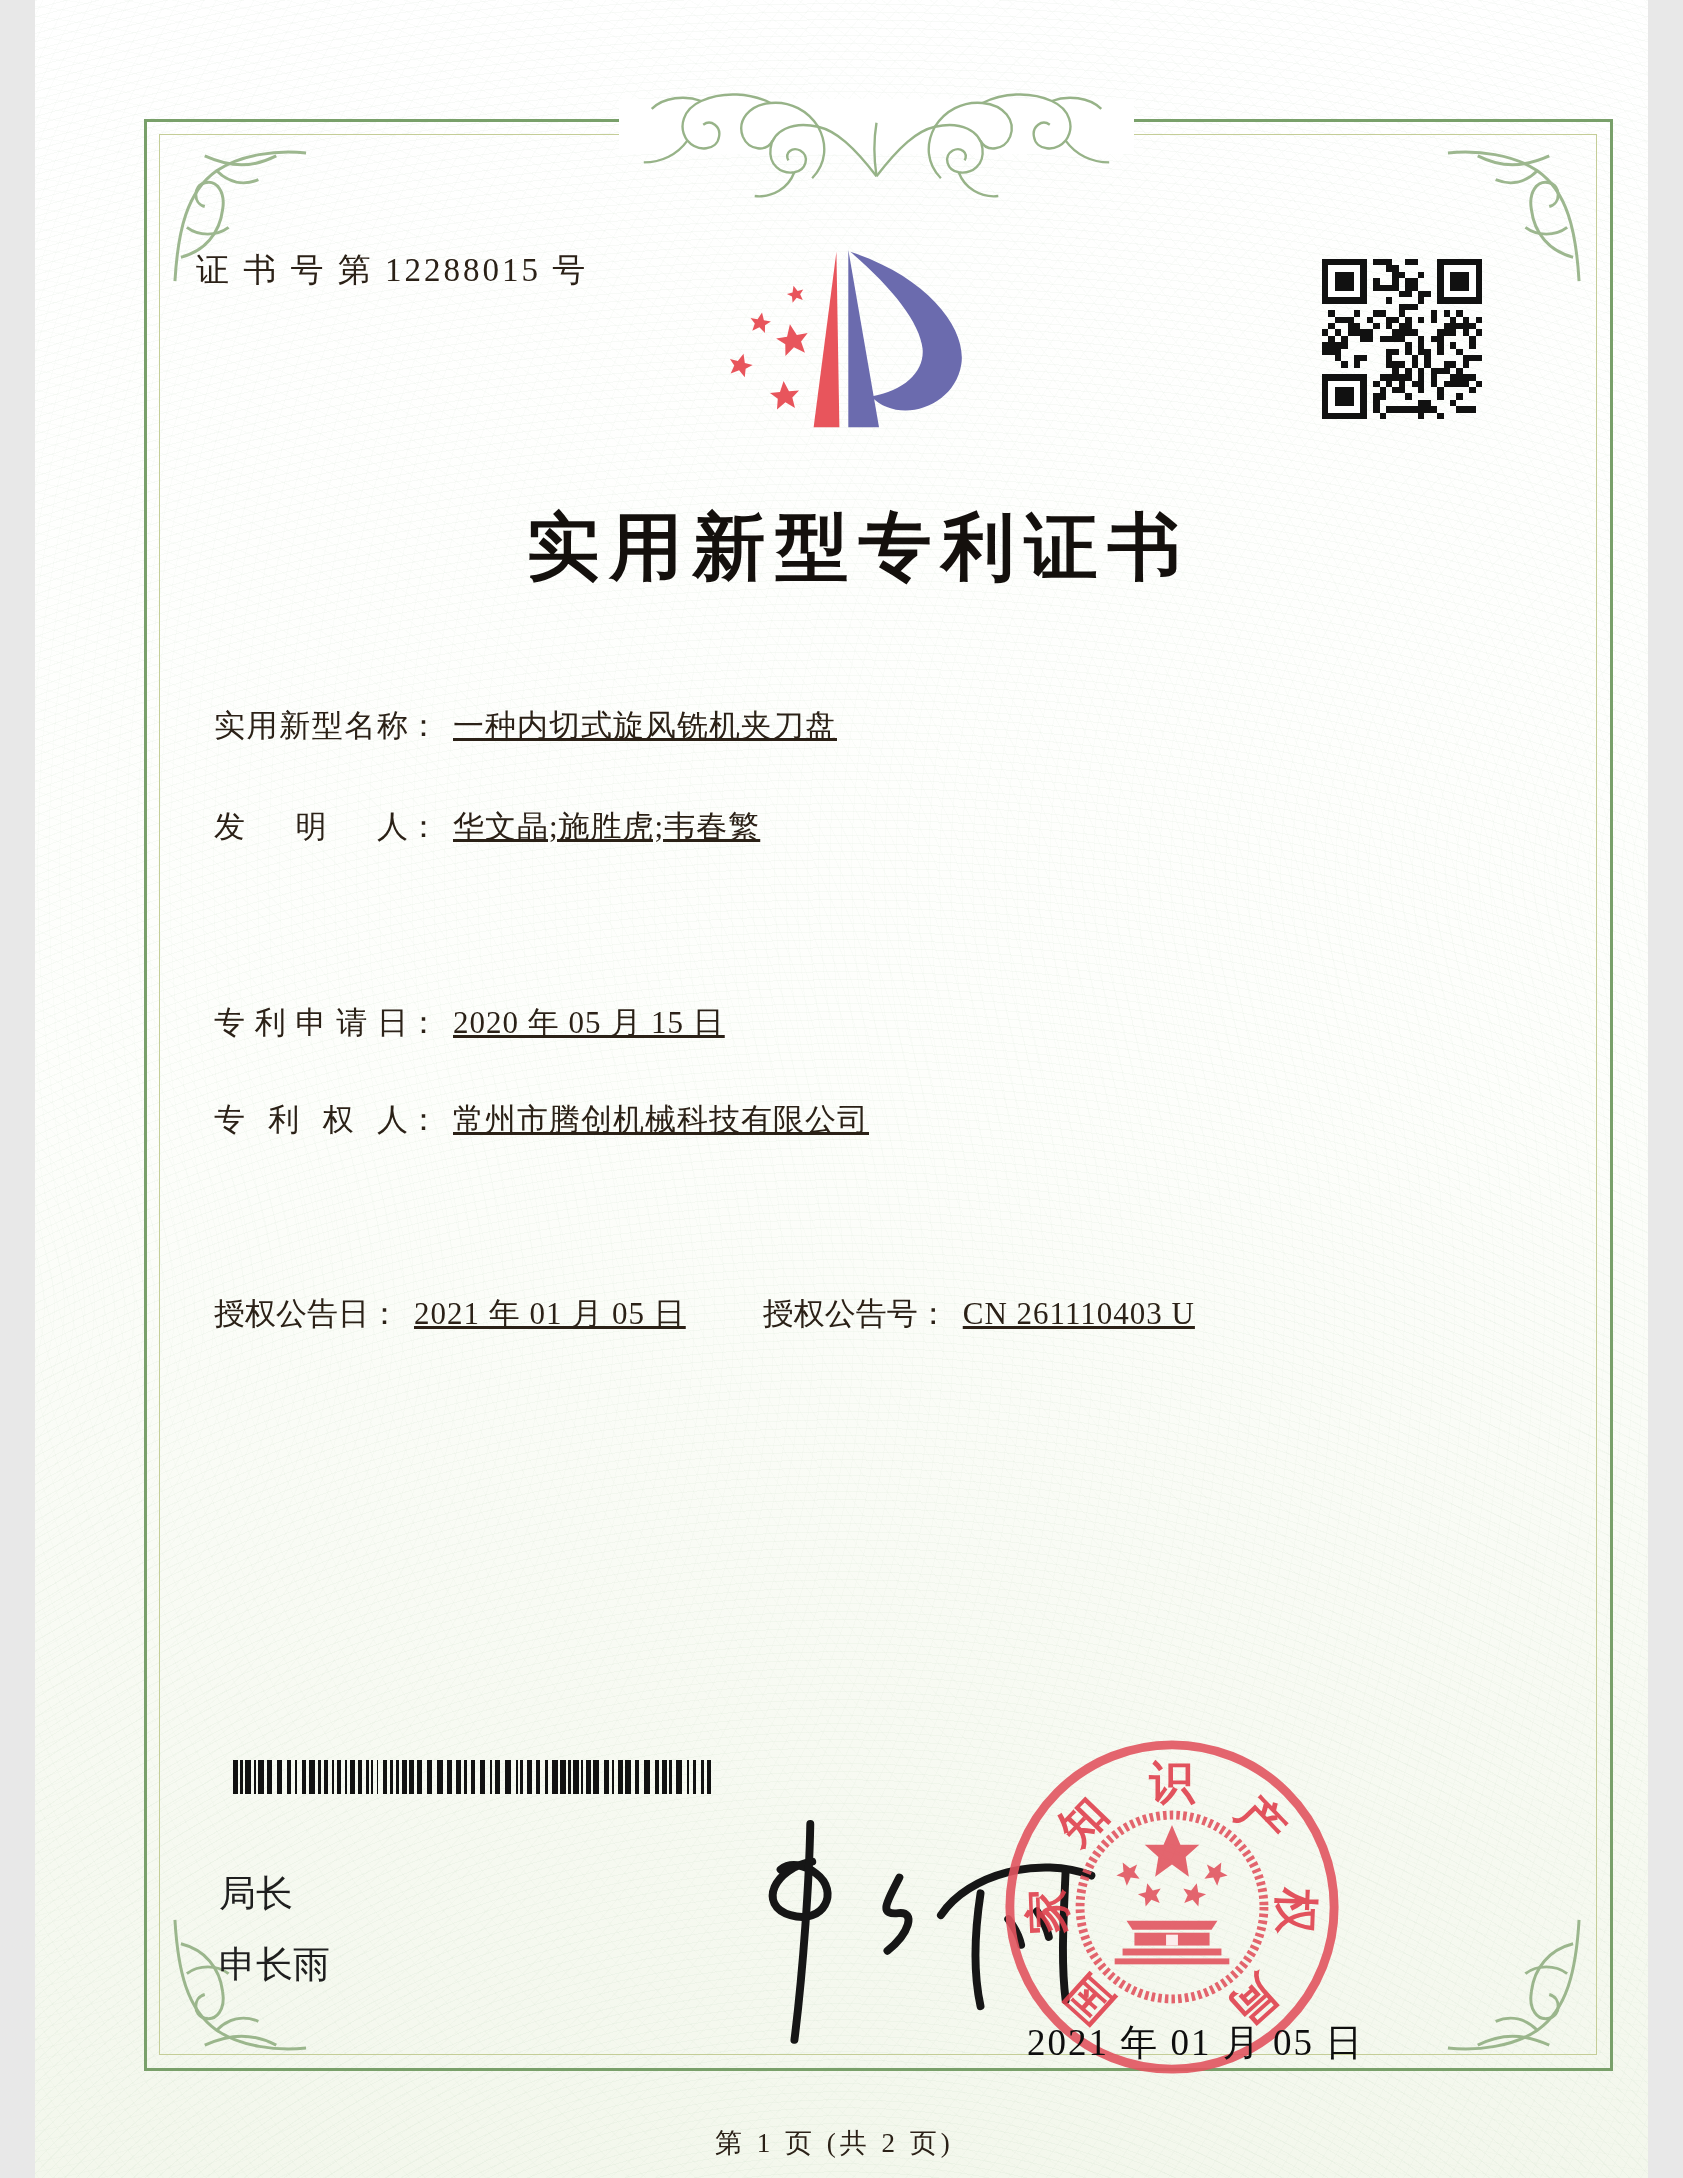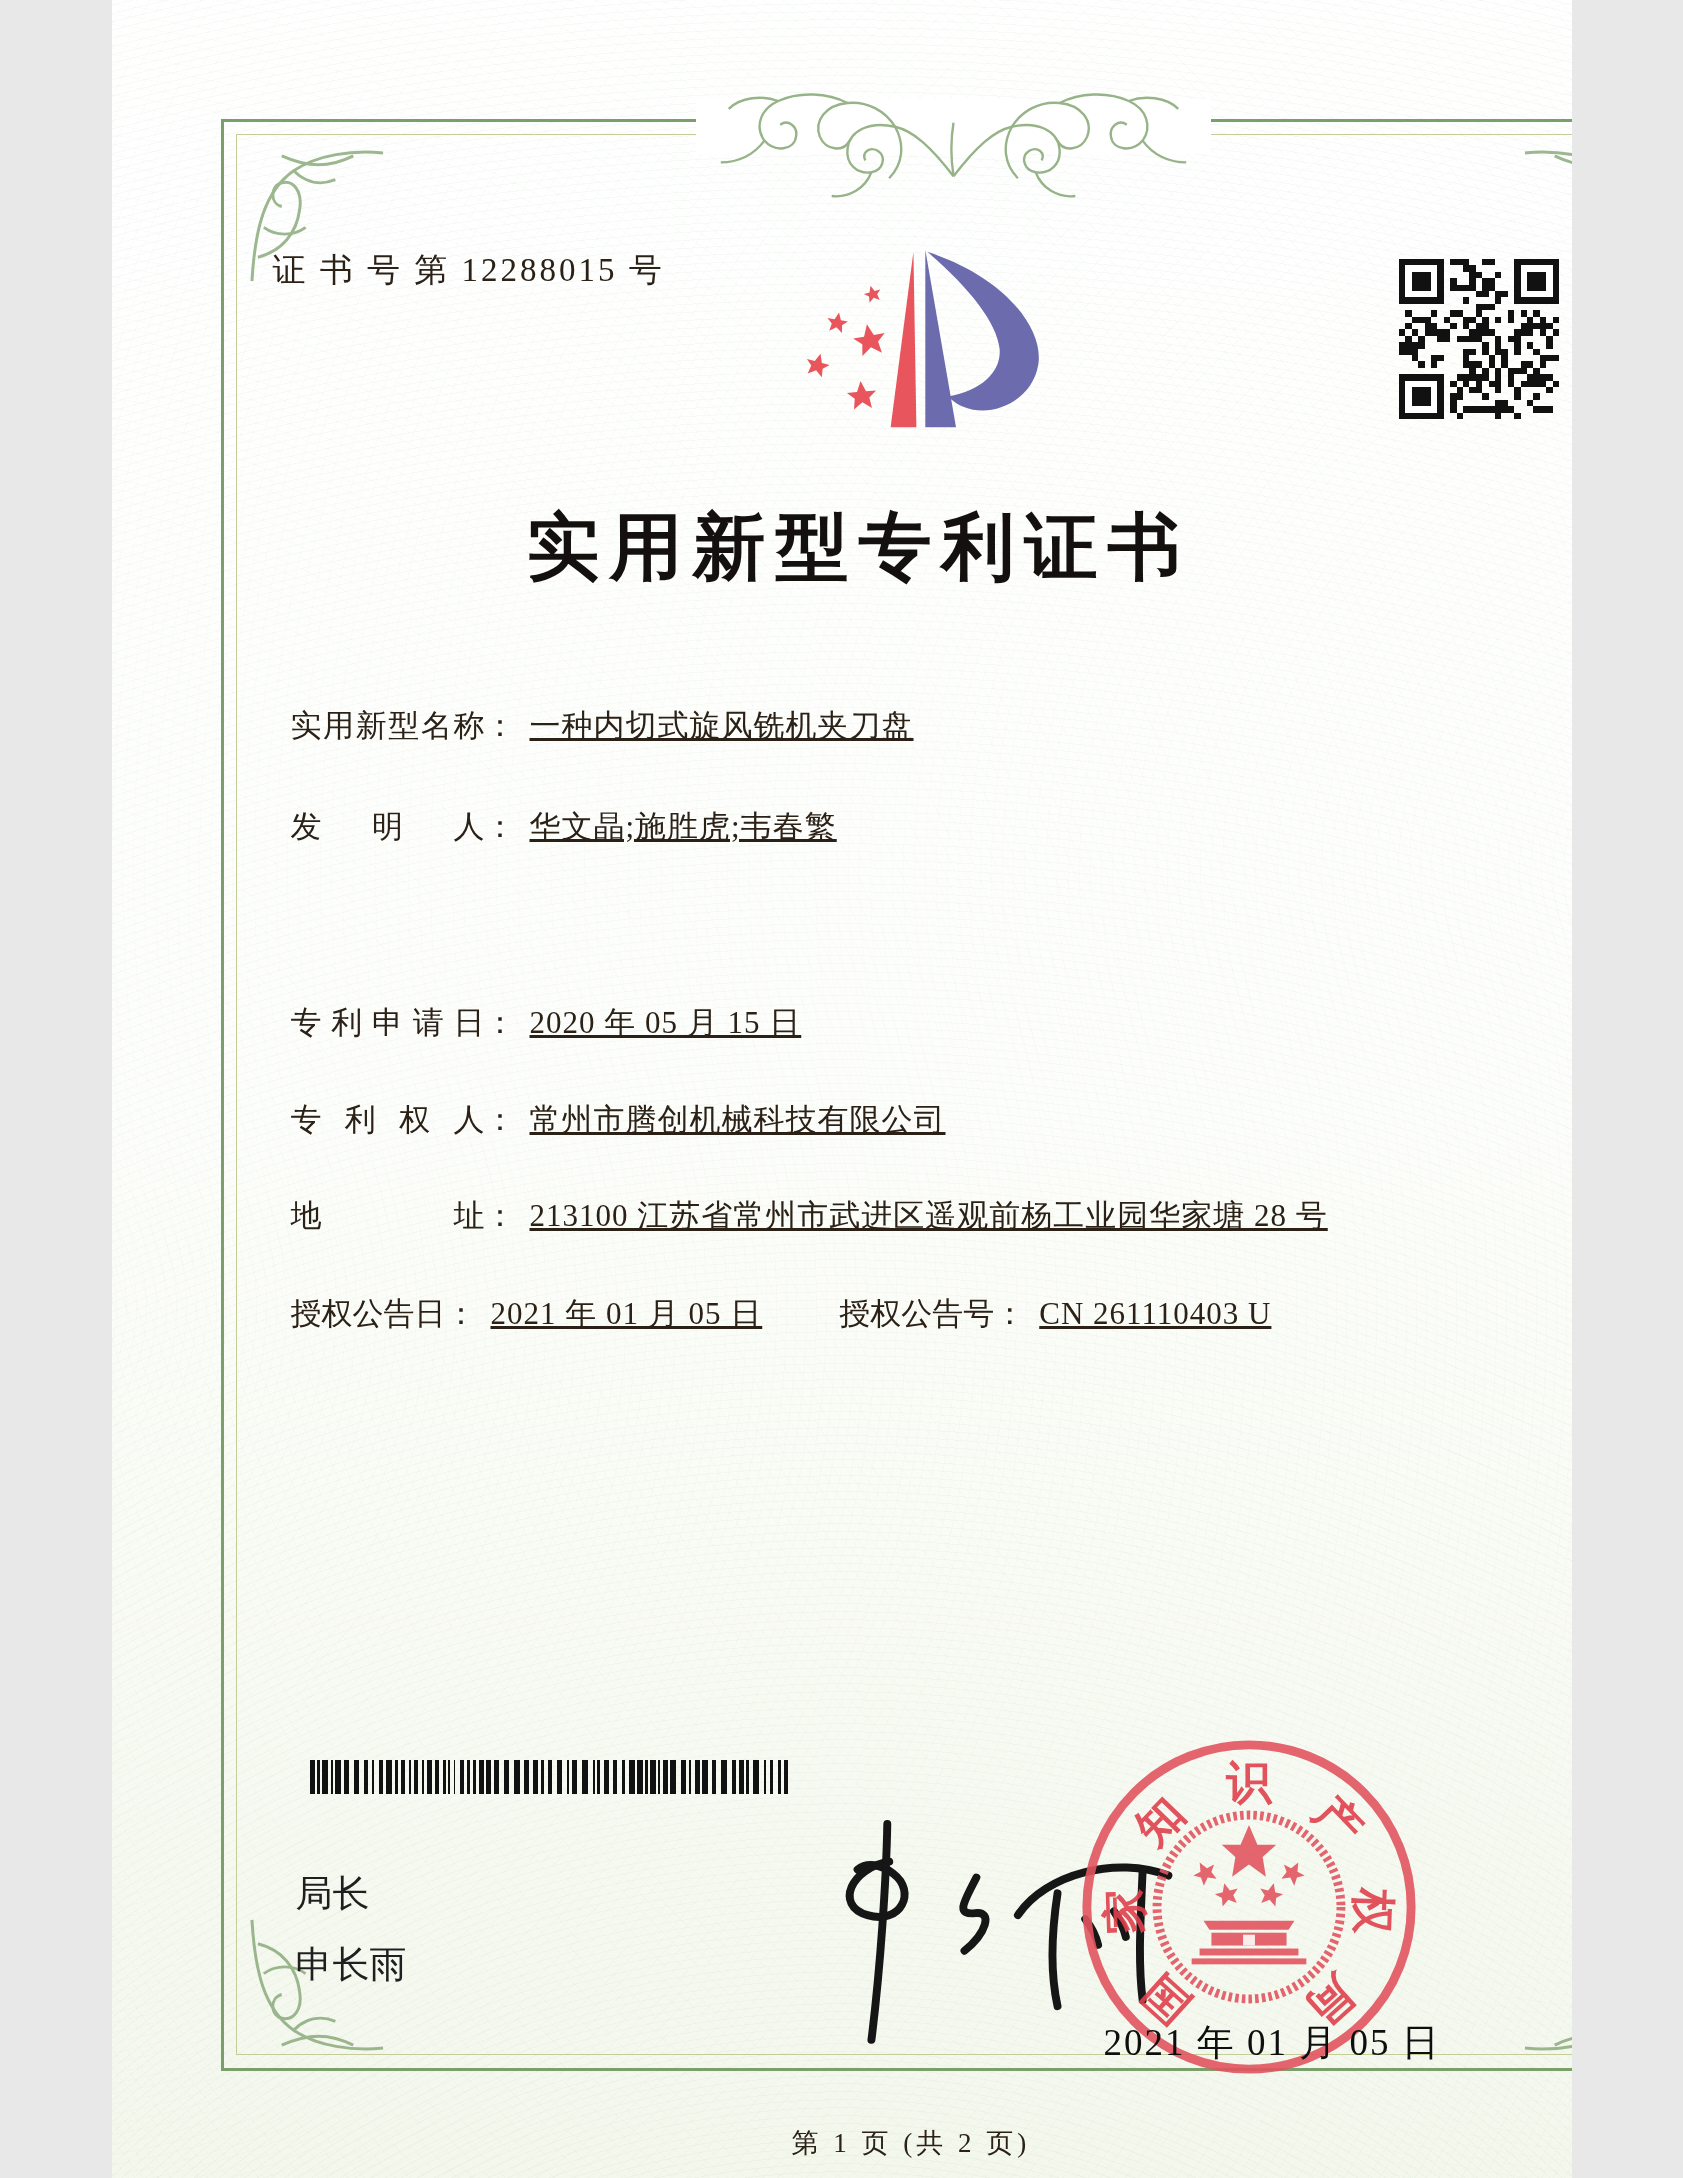--- a/index.html
+++ b/index.html
@@ -1,17 +1,17 @@
 <!DOCTYPE html>
 <html><head>
 <meta charset="utf-8">
 <style>
   html,body{margin:0;padding:0;background:#e8e8e8;}
   .page{
-    position:relative;width:1460px;height:2178px;margin:0 auto;overflow:hidden;
+    position:relative;width:1613px;height:2178px;margin:0 auto;overflow:hidden;
     background:linear-gradient(180deg,#ffffff 0%,#fdfefb 50%,#f3f7ec 100%);
     font-family:"Liberation Serif","DejaVu Serif",serif;color:#2b2117;
   }
   .waves{position:absolute;inset:0;z-index:1;pointer-events:none;opacity:.55;
     background:
       repeating-radial-gradient(circle at 50% 135%, rgba(130,175,130,.10) 0 1px, transparent 1px 8px),
       repeating-radial-gradient(circle at -10% 60%, rgba(130,175,130,.06) 0 1px, transparent 1px 10px),
       repeating-radial-gradient(circle at 110% 40%, rgba(130,175,130,.05) 0 1px, transparent 1px 11px);
   }
   .frame-outer{position:absolute;left:109px;top:119px;width:1463px;height:1946px;border:3.5px solid #79a06a;z-index:2;}
@@ -317,23 +317,20 @@
   </div>
   <div class="row" style="top:806px">
     <span class="flabel">发明人</span><span class="colon">：</span><span class="fvalue">华文晶;施胜虎;韦春繁</span>
   </div>
   <div class="row" style="top:1002px">
     <span class="flabel">专利申请日</span><span class="colon">：</span><span class="fvalue">2020 年 05 月 15 日</span>
   </div>
   <div class="row" style="top:1099px">
     <span class="flabel">专利权人</span><span class="colon">：</span><span class="fvalue">常州市腾创机械科技有限公司</span>
   </div>
-  <div class="row" style="top:1195px">
-    <span class="flabel">地址</span><span class="colon">：</span><span class="fvalue">213100 江苏省常州市武进区遥观前杨工业园华家塘 28 号</span>
-  </div>
 
   <div class="row" style="top:1293px">
     <span>授权公告日</span><span class="colon">：</span><span class="fvalue">2021 年 01 月 05 日</span><span class="pair2">授权公告号</span><span class="colon">：</span><span class="fvalue">CN 261110403 U</span>
   </div>
 
 
   <svg class="barcode" id="barcode" width="481" height="34" viewBox="0 0 486 34" shape-rendering="crispEdges">
       <rect x="0" y="0" width="5" height="34" fill="#111"></rect>
       <rect x="7" y="0" width="3" height="34" fill="#111"></rect>
       <rect x="12" y="0" width="6" height="34" fill="#111"></rect>

